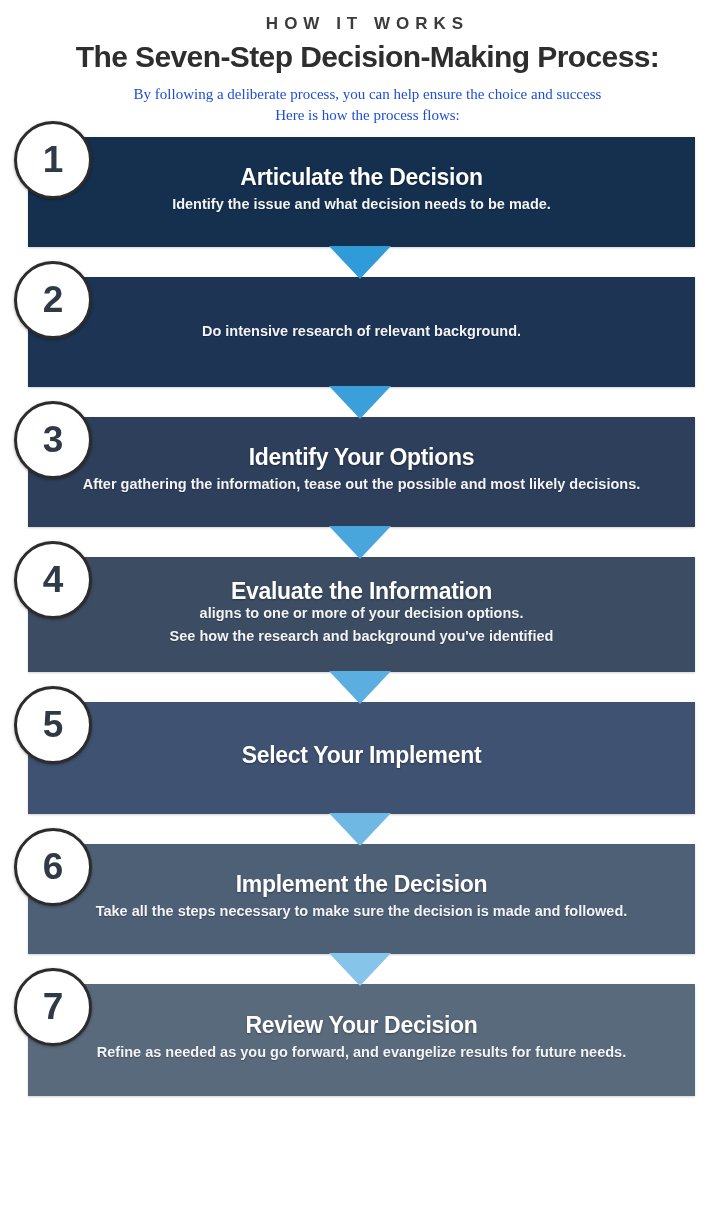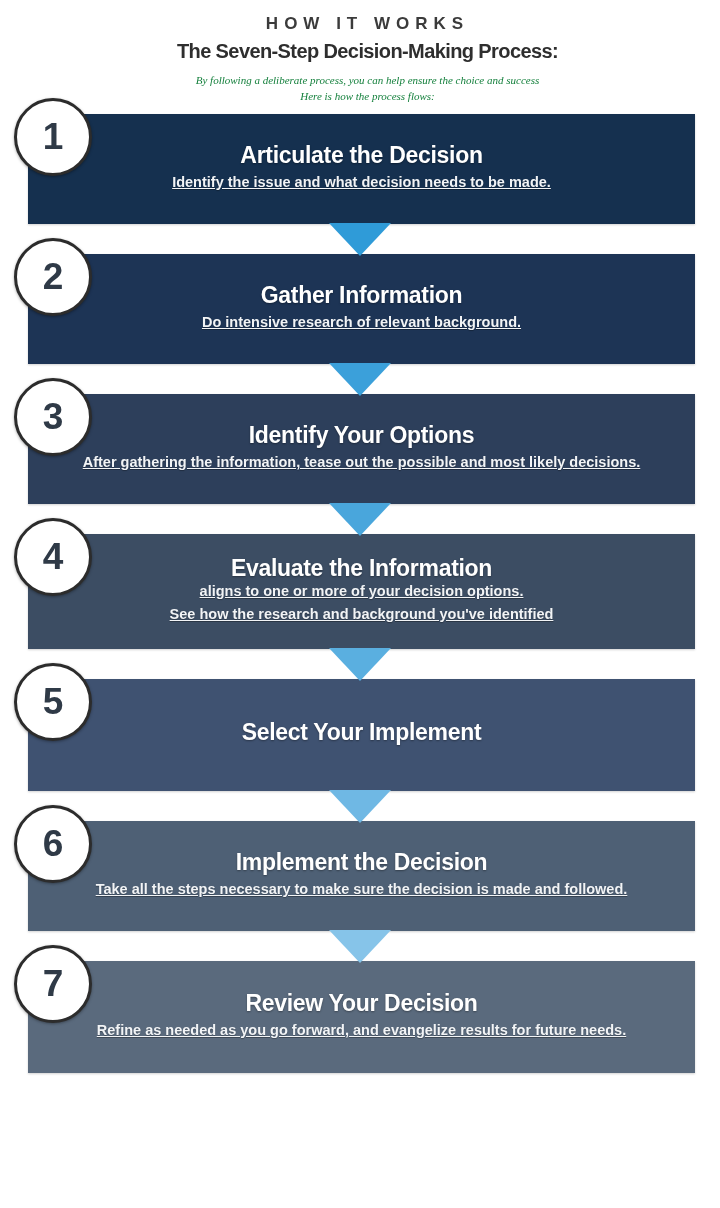--- a/index.html
+++ b/index.html
@@ -30,31 +30,30 @@
   .kicker {
     font-size: 17px;
     font-weight: bold;
     letter-spacing: 6px;
     color: #3b3b3b;
     text-transform: uppercase;
     margin: 0 0 6px 0;
     font-family: "Liberation Sans", sans-serif;
   }
   .main-title {
-    font-size: 20px;
+    font-size: 30px;
     font-weight: bold;
     color: #2e2e2e;
     margin: 0 0 10px 0;
     letter-spacing: -0.6px;
     font-family: "Liberation Sans", sans-serif;
   }
   .subtitle {
-    font-size: 11px;
-    font-style: italic;
-    color: #15803d;
+    font-size: 15px;
+    color: #1d4ed8;
     line-height: 1.42;
     margin: 0 auto;
     width: 620px;
     font-family: "Liberation Serif", serif;
   }
   .subtitle div {
     white-space: nowrap;
   }
 
   
@@ -90,21 +89,20 @@
     font-family: "Liberation Sans", sans-serif;
   }
   .step-desc {
     font-size: 14.5px;
     font-weight: bold;
     line-height: 1.28;
     color: #f2f4f6;
     margin-top: 4px;
     text-shadow: 0 1px 1px rgba(0,0,0,0.3);
     font-family: "Liberation Sans", sans-serif;
-    text-decoration: underline;
   }
 
   
   .step-badge {
     position: absolute;
     left: -14px;
     top: -16px;
     width: 72px;
     height: 72px;
     border-radius: 50%;
@@ -163,21 +161,20 @@
           <div class="step-title">Articulate the Decision</div>
           <div class="step-desc">Identify the issue and what decision needs to be made.</div>
         </div>
       </div>
       <div class="arrow">
         <i style="border-top-color: rgb(47, 155, 216);"></i>
       </div>
       <div class="step">
         <div class="step-box" style="background: rgb(29, 52, 85); height: 110px;">
           <div class="step-badge">2</div>
-          <div class="step-title">Gather Information</div>
           <div class="step-desc">Do intensive research of relevant background.</div>
         </div>
       </div>
       <div class="arrow">
         <i style="border-top-color: rgb(59, 160, 218);"></i>
       </div>
       <div class="step">
         <div class="step-box" style="background: rgb(45, 63, 91); height: 110px;">
           <div class="step-badge">3</div>
           <div class="step-title">Identify Your Options</div>

